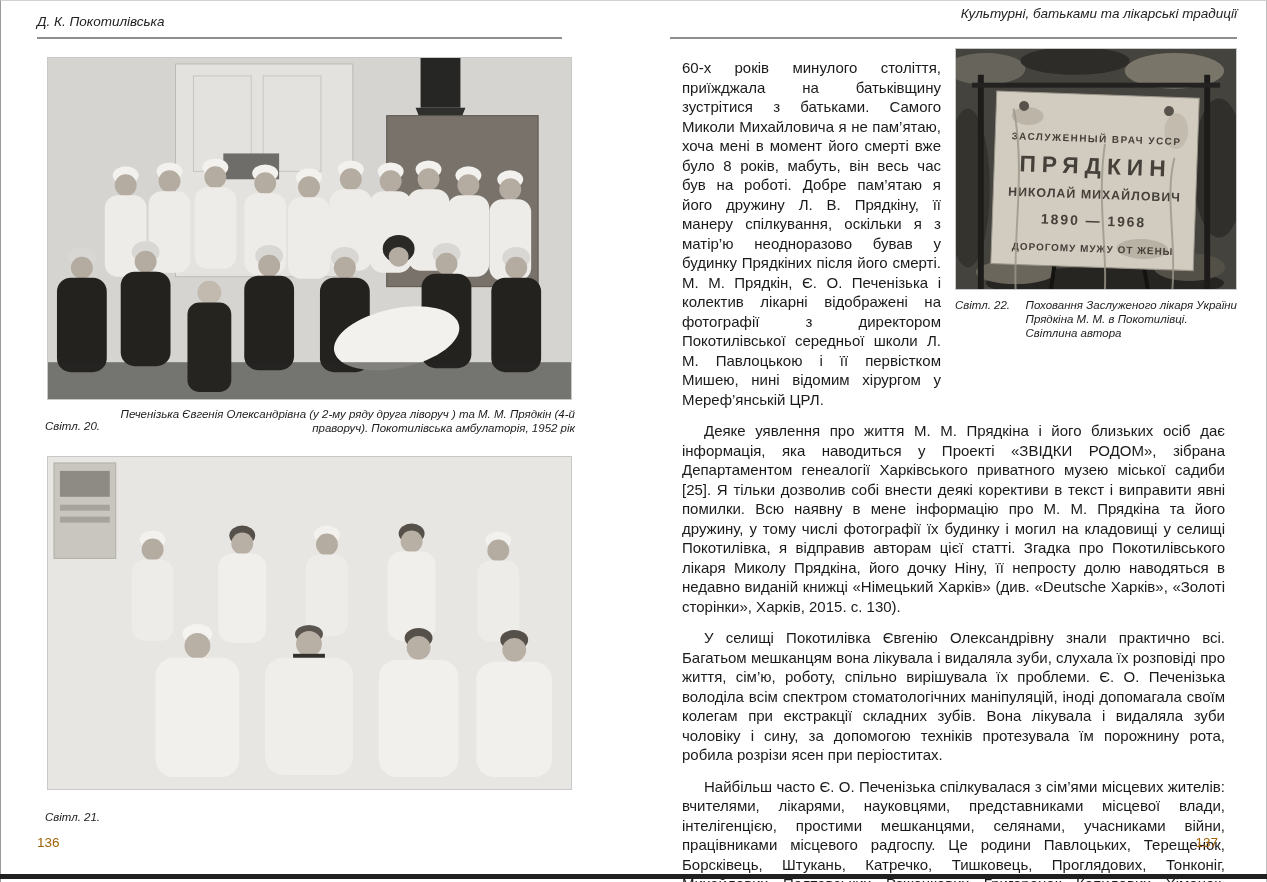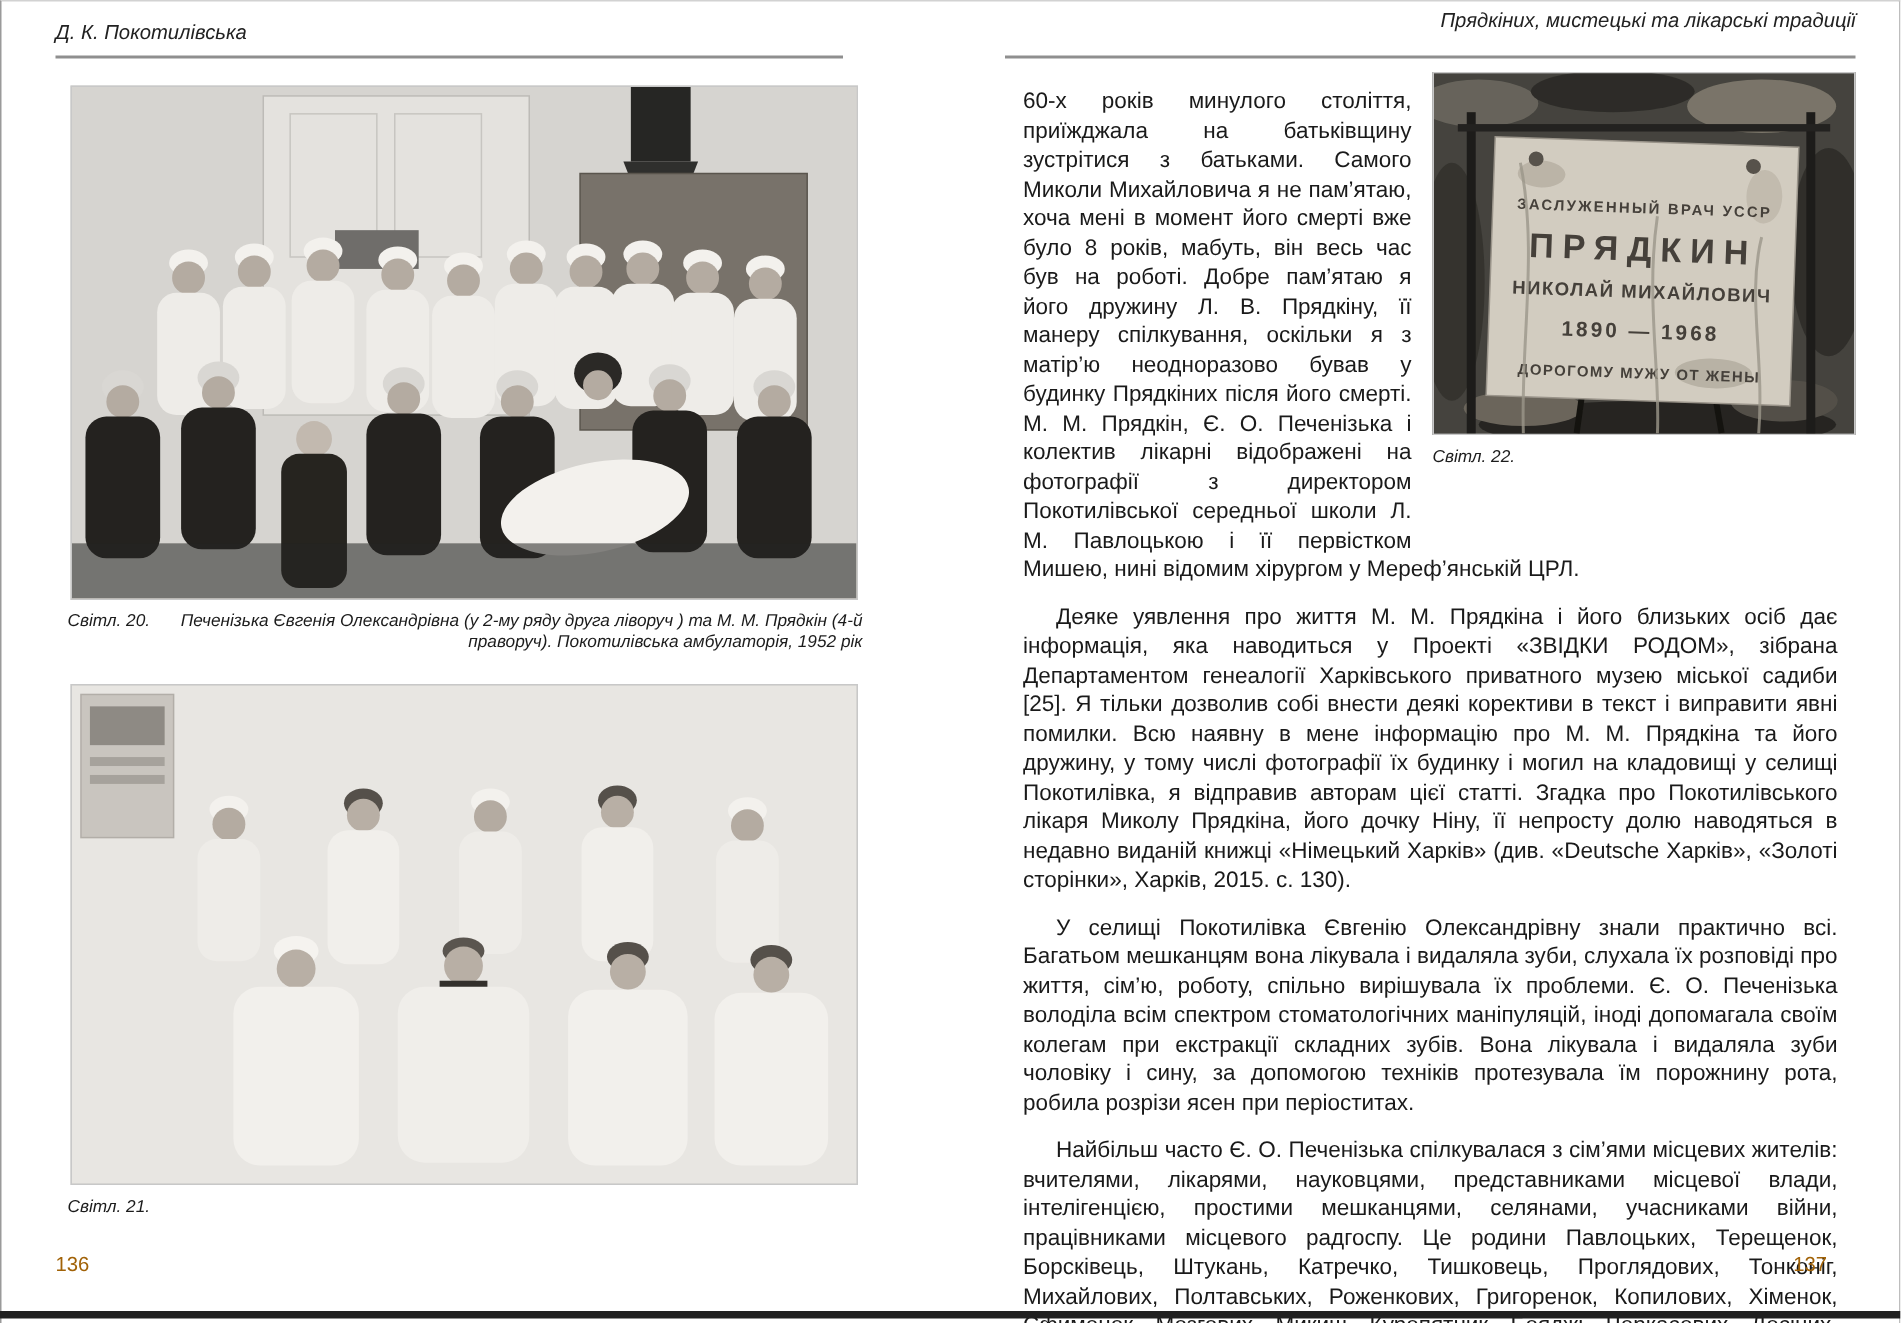--- a/index.html
+++ b/index.html
@@ -20,21 +20,21 @@
   .head-rule{position:absolute;height:2px;background:#8f8f8f;}
   .rule-left{left:37px;top:37px;width:525px;}
   .rule-right{left:670px;top:37px;width:567px;}
   
   .photo{position:absolute;border:1px solid #c8c8c8;box-sizing:border-box;background:#d8d6d2;}
   .photo svg{display:block;width:100%;height:100%;}
   .photo1{left:47px;top:57px;width:525px;height:343px;}
   .photo2{left:47px;top:456px;width:525px;height:334px;}
   
   .caption{position:absolute;display:flex;font-style:italic;font-size:11.5px;line-height:14px;color:#1c1c1c;}
-  .caption .cap-label{flex:0 0 62px;}
+  .caption .cap-label{flex:0 0 62px;margin-top:12px;}
   .caption .cap-text{flex:1;text-align:right;}
   .cap1{left:45px;top:407px;width:530px;}
   .cap2{left:45px;top:798px;width:530px;}
   .page-num{position:absolute;font-size:13.5px;color:#a16207;}
   .pn-left{left:37px;top:835px;}
   .pn-right{right:49px;top:835px;}
   
   .body-right{
     position:absolute;left:670px;top:46px;width:567px;
     font-size:15px;line-height:19.5px;text-align:justify;
@@ -56,21 +56,21 @@
 </style>
 </head>
 <body>
 
 <div class="sheet"></div>
 
 <div class="run-head run-head-left">Д. К. Покотилівська</div>
 <div class="head-rule rule-left"></div>
 
 <div class="run-head run-head-right">
-  <div>Прядкіних, мистецькі та лікарські традиції</div>
+  <div>Культурні, батьками та лікарські традиції</div>
 </div>
 <div class="head-rule rule-right"></div>
 
 <div class="photo photo1">
   <svg viewBox="0 0 525 343" preserveAspectRatio="none">
     <defs>
       <g id="pwhite">
         <ellipse cx="0" cy="-12" rx="13" ry="9" fill="#f3f1ed"></ellipse>
         <circle cx="0" cy="-2" r="11" fill="#b4aba1"></circle>
         <rect x="-21" y="8" width="42" height="82" rx="13" fill="#eeece8"></rect>
@@ -217,20 +217,25 @@
         </g>
         <g stroke="#9b968a" stroke-width="2" opacity="0.8">
           <path d="M60 242 C 58 180, 70 120, 58 60" fill="none"></path>
           <path d="M150 242 C 152 200, 142 150, 150 96" fill="none"></path>
           <path d="M218 242 C 222 190, 210 150, 220 110" fill="none"></path>
         </g>
       </svg>
     </div>
     <div class="caption-grave">
       <span class="cap-label">Світл. 22.</span>
+      <span class="cap-text">
+        <div>Поховання Заслуженого лікаря України</div>
+        <div>Прядкіна М. М. в Покотилівці.</div>
+        <div>Світлина автора</div>
+      </span>
     </div>
   </div>
 
   <p class="no-indent">60-х років минулого століття, приїжджала на батьківщину зустрітися з батьками. Самого Миколи Михайловича я не пам’ятаю, хоча мені в момент його смерті вже було 8 років, мабуть, він весь час був на роботі. Добре пам’ятаю я його дружину Л. В. Прядкіну, її манеру спілкування, оскільки я з матір’ю неодноразово бував у будинку Прядкіних після його смерті.  М. М. Прядкін, Є. О. Печенізька і колектив лікарні відображені на фотографії з директором Покотилівської середньої школи Л. М. Павлоцькою і її первістком Мишею, нині відомим хірургом у Мереф’янській ЦРЛ.</p>
   <p>Деяке уявлення про життя М. М. Прядкіна і його близьких осіб дає інформація, яка наводиться у Проекті «ЗВІДКИ РОДОМ», зібрана Департаментом генеалогії Харківського приватного музею міської садиби [25]. Я тільки дозволив собі внести деякі корективи в текст і виправити явні помилки. Всю наявну в мене інформацію про М. М. Прядкіна та його дружину, у тому числі фотографії їх будинку і могил на кладовищі у селищі Покотилівка, я відправив авторам цієї статті. Згадка про Покотилівського лікаря Миколу Прядкіна, його дочку Ніну, її непросту долю наводяться в недавно виданій книжці «Німецький Харків» (див. «Deutsche Харків», «Золоті сторінки», Харків, 2015. с. 130).</p>
   <p>У селищі Покотилівка Євгенію Олександрівну знали практично всі. Багатьом мешканцям вона лікувала і видаляла зуби, слухала їх розповіді про життя, сім’ю, роботу, спільно вирішувала їх проблеми. Є. О. Печенізька володіла всім спектром стоматологічних маніпуляцій, іноді допомагала своїм колегам при екстракції складних зубів. Вона лікувала і видаляла зуби чоловіку і сину, за допомогою техніків протезувала їм порожнину рота, робила розрізи ясен при періоститах.</p>
   <p>Найбільш часто Є. О. Печенізька спілкувалася з сім’ями місцевих жителів: вчителями, лікарями, науковцями, представниками місцевої влади, інтелігенцією, простими мешканцями, селянами, учасниками війни, працівниками місцевого радгоспу. Це родини Павлоцьких, Терещенок, Борсківець, Штукань, Катречко, Тишковець, Проглядових, Тонконіг, Михайлових, Полтавських, Роженкових, Григоренок, Копилових, Хіменок, Єфименок, Мозгових, Микиш, Куропятник, Бояджі, Черкасових, Досіних, Лобковських, Федець, Пугачевих, Штандель, Російських, Егорових,</p>
 </div>
 
 <div class="page-num pn-right">137</div>

